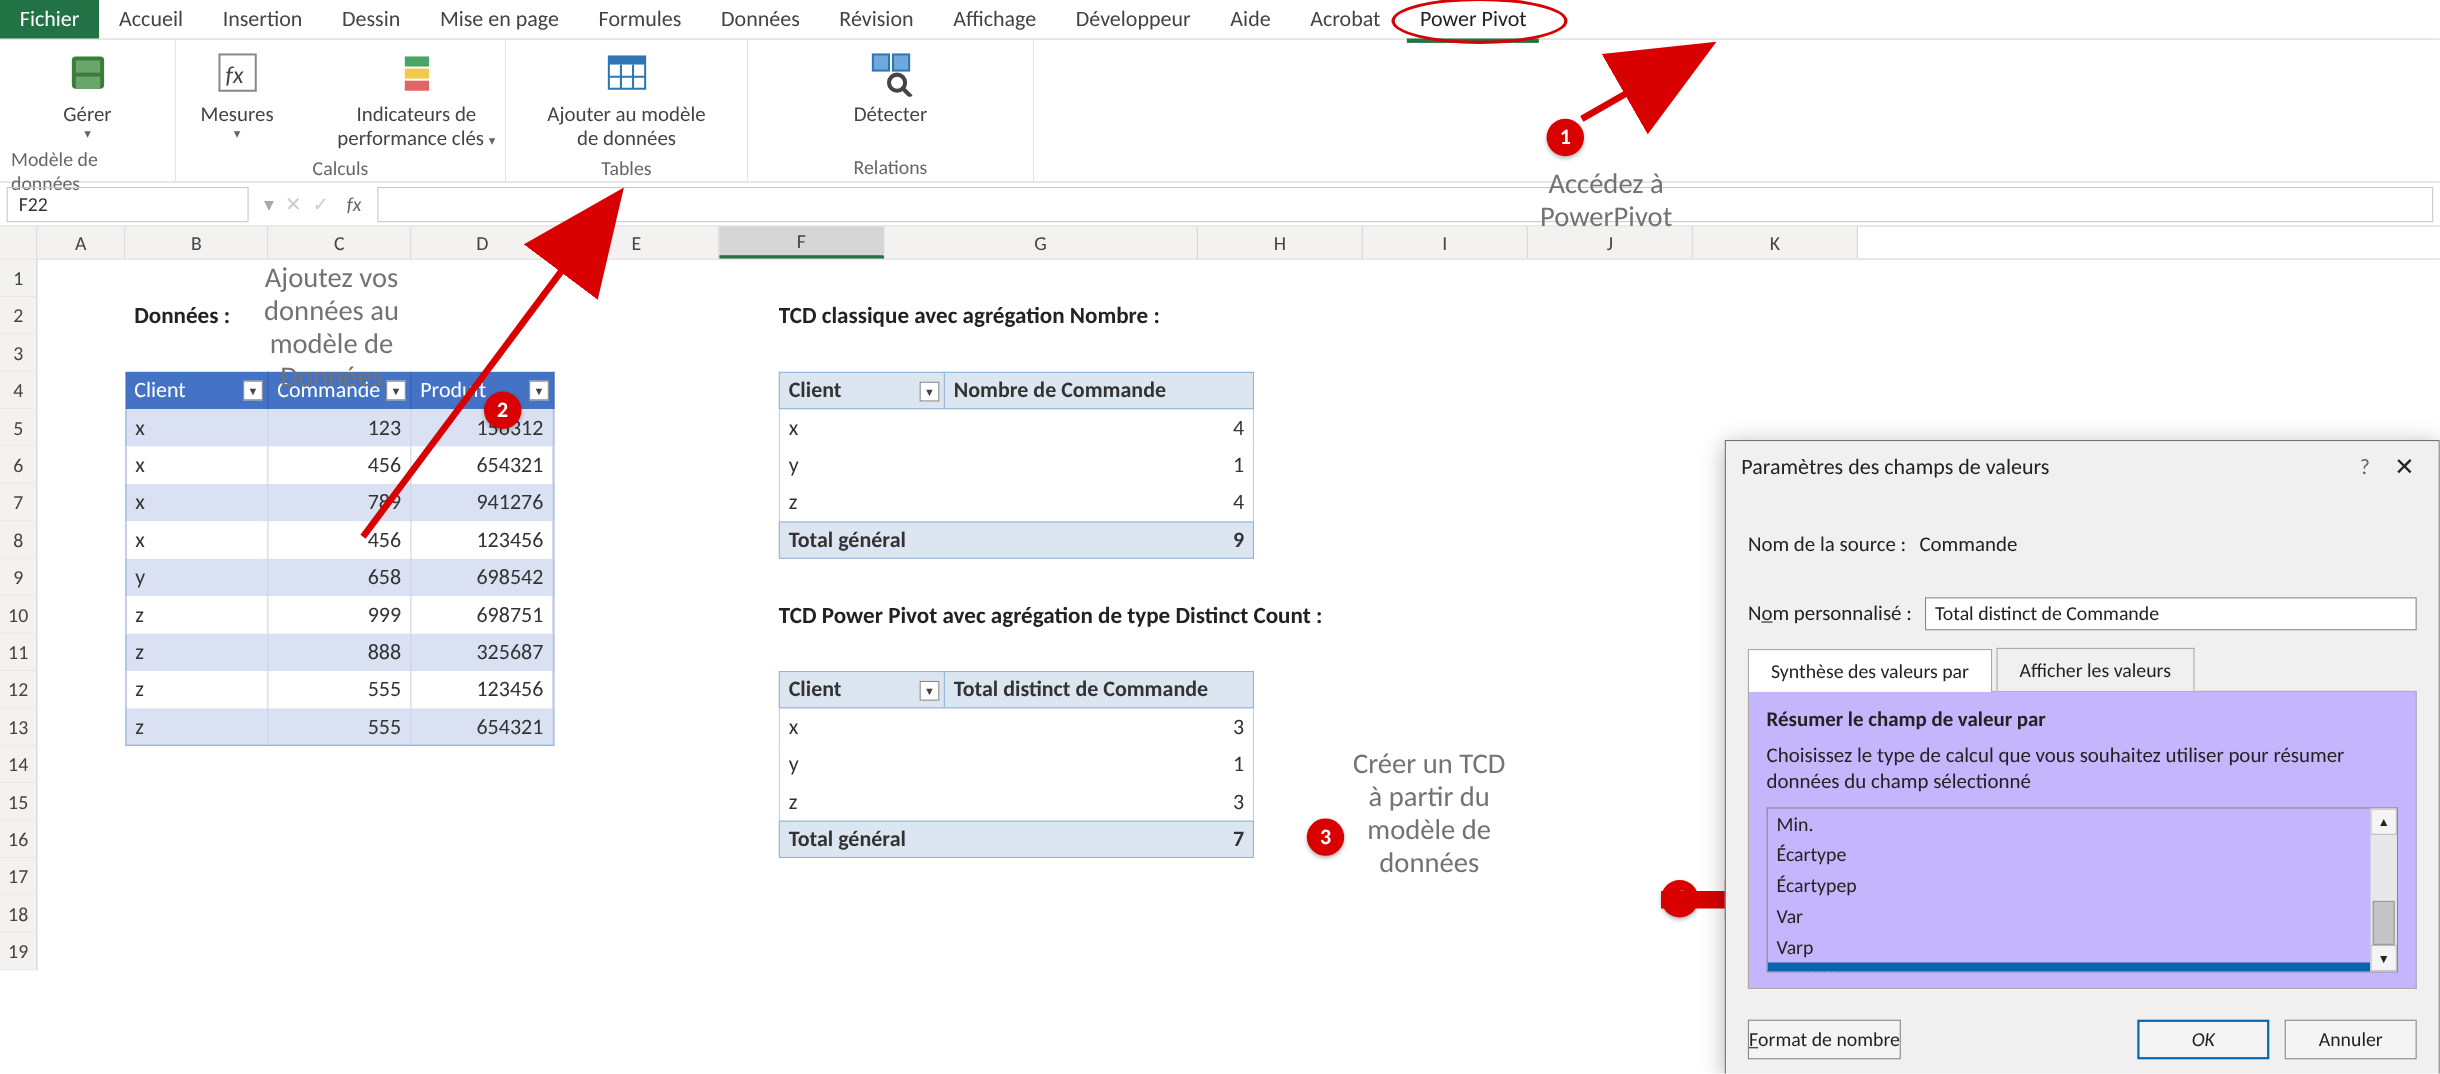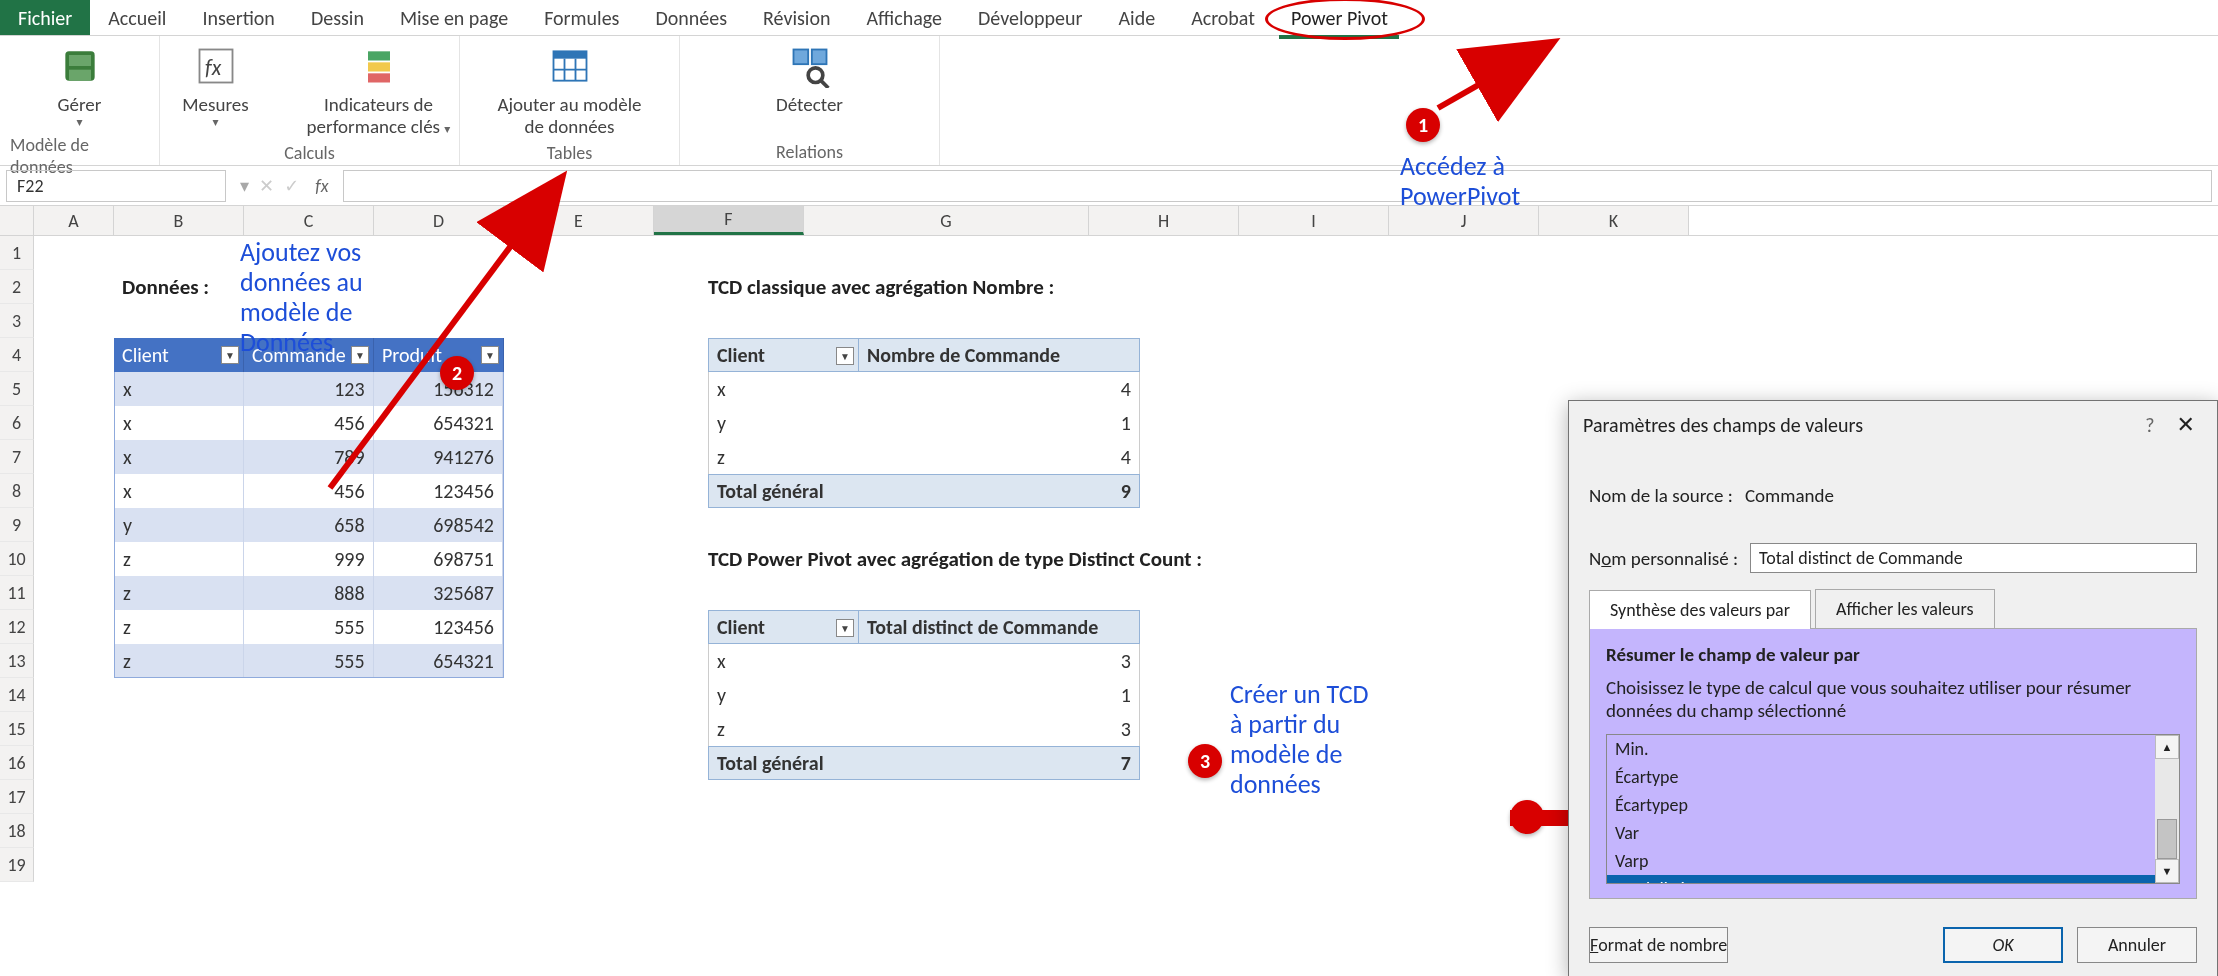--- a/index.html
+++ b/index.html
@@ -65,21 +65,21 @@
 .pvr { display:flex; height:34px; border-left:1px solid #ccc; border-right:1px solid #ccc; }
 .pvr div { display:flex; align-items:center; padding:0 8px; }
 .pvr .n { flex:1; justify-content:flex-end; }
 .pvr .k { width:150px; }
 .pvh .k { width:150px; position:relative; border-right:1px solid #95b3d7; }
 .pvh .n { flex:1; }
 .pv-total { background:#dce6f1; font-weight:bold; border:1px solid #95b3d7; }
 .pvh .dd { position:absolute; right:4px; top:8px; width:18px; height:18px; background:#fff; border:1px solid #888; display:flex; align-items:center; justify-content:center; font-size:10px; color:#444; }
 
 
-.anno { position:absolute; color:#1d4ed8; font-size:26px; font-weight:normal; line-height:1.15; pointer-events:none; }
+.anno { position:absolute; color:#737373; font-size:26px; font-weight:normal; line-height:1.15; pointer-events:none;text-align:center; }
 .badge { width:34px; height:34px; background:#d80000; border-radius:50%; color:#fff; display:flex; align-items:center; justify-content:center; font-weight:bold; font-size:20px; box-shadow:0 2px 4px rgba(0,0,0,.3); }
 .arrow-svg { position:absolute; pointer-events:none; }
 
 
 .dialog { position:absolute; right:0; top:400px; width:650px; background:#f0f0f0; border:1px solid #737373; box-shadow:0 4px 20px rgba(0,0,0,.3); font-size:19px; color:#222; }
 .dlg-title { display:flex; align-items:center; padding:10px 14px; font-size:20px; }
 .dlg-title .sp { flex:1; }
 .dlg-title .q { padding:0 14px; color:#666; cursor:pointer; }
 .dlg-title .x { font-size:22px; padding:0 8px; cursor:pointer; }
 .dlg-body { padding:6px 20px 14px; }

